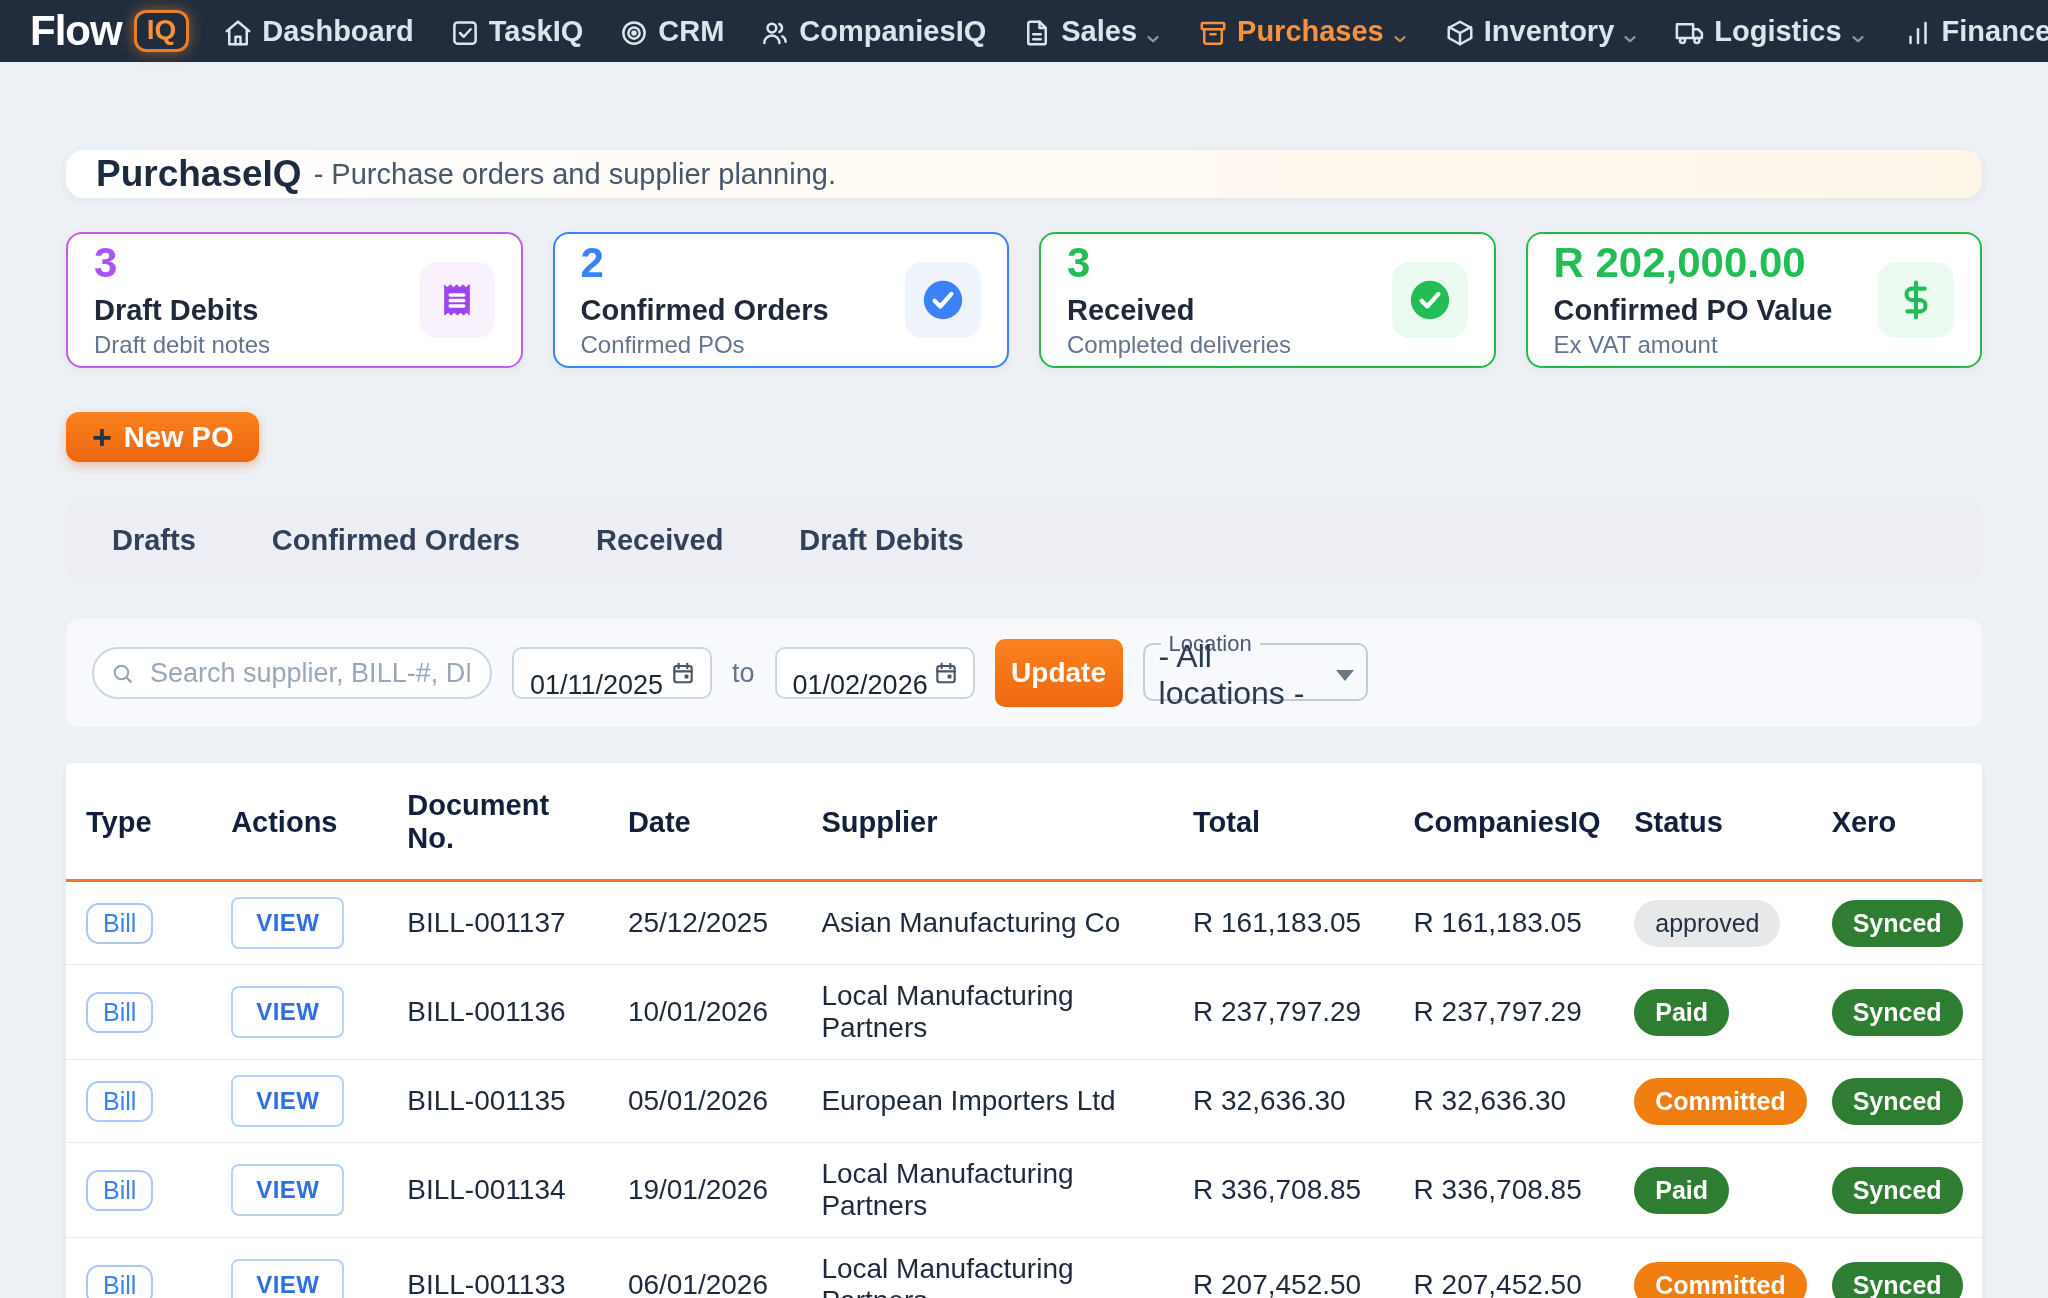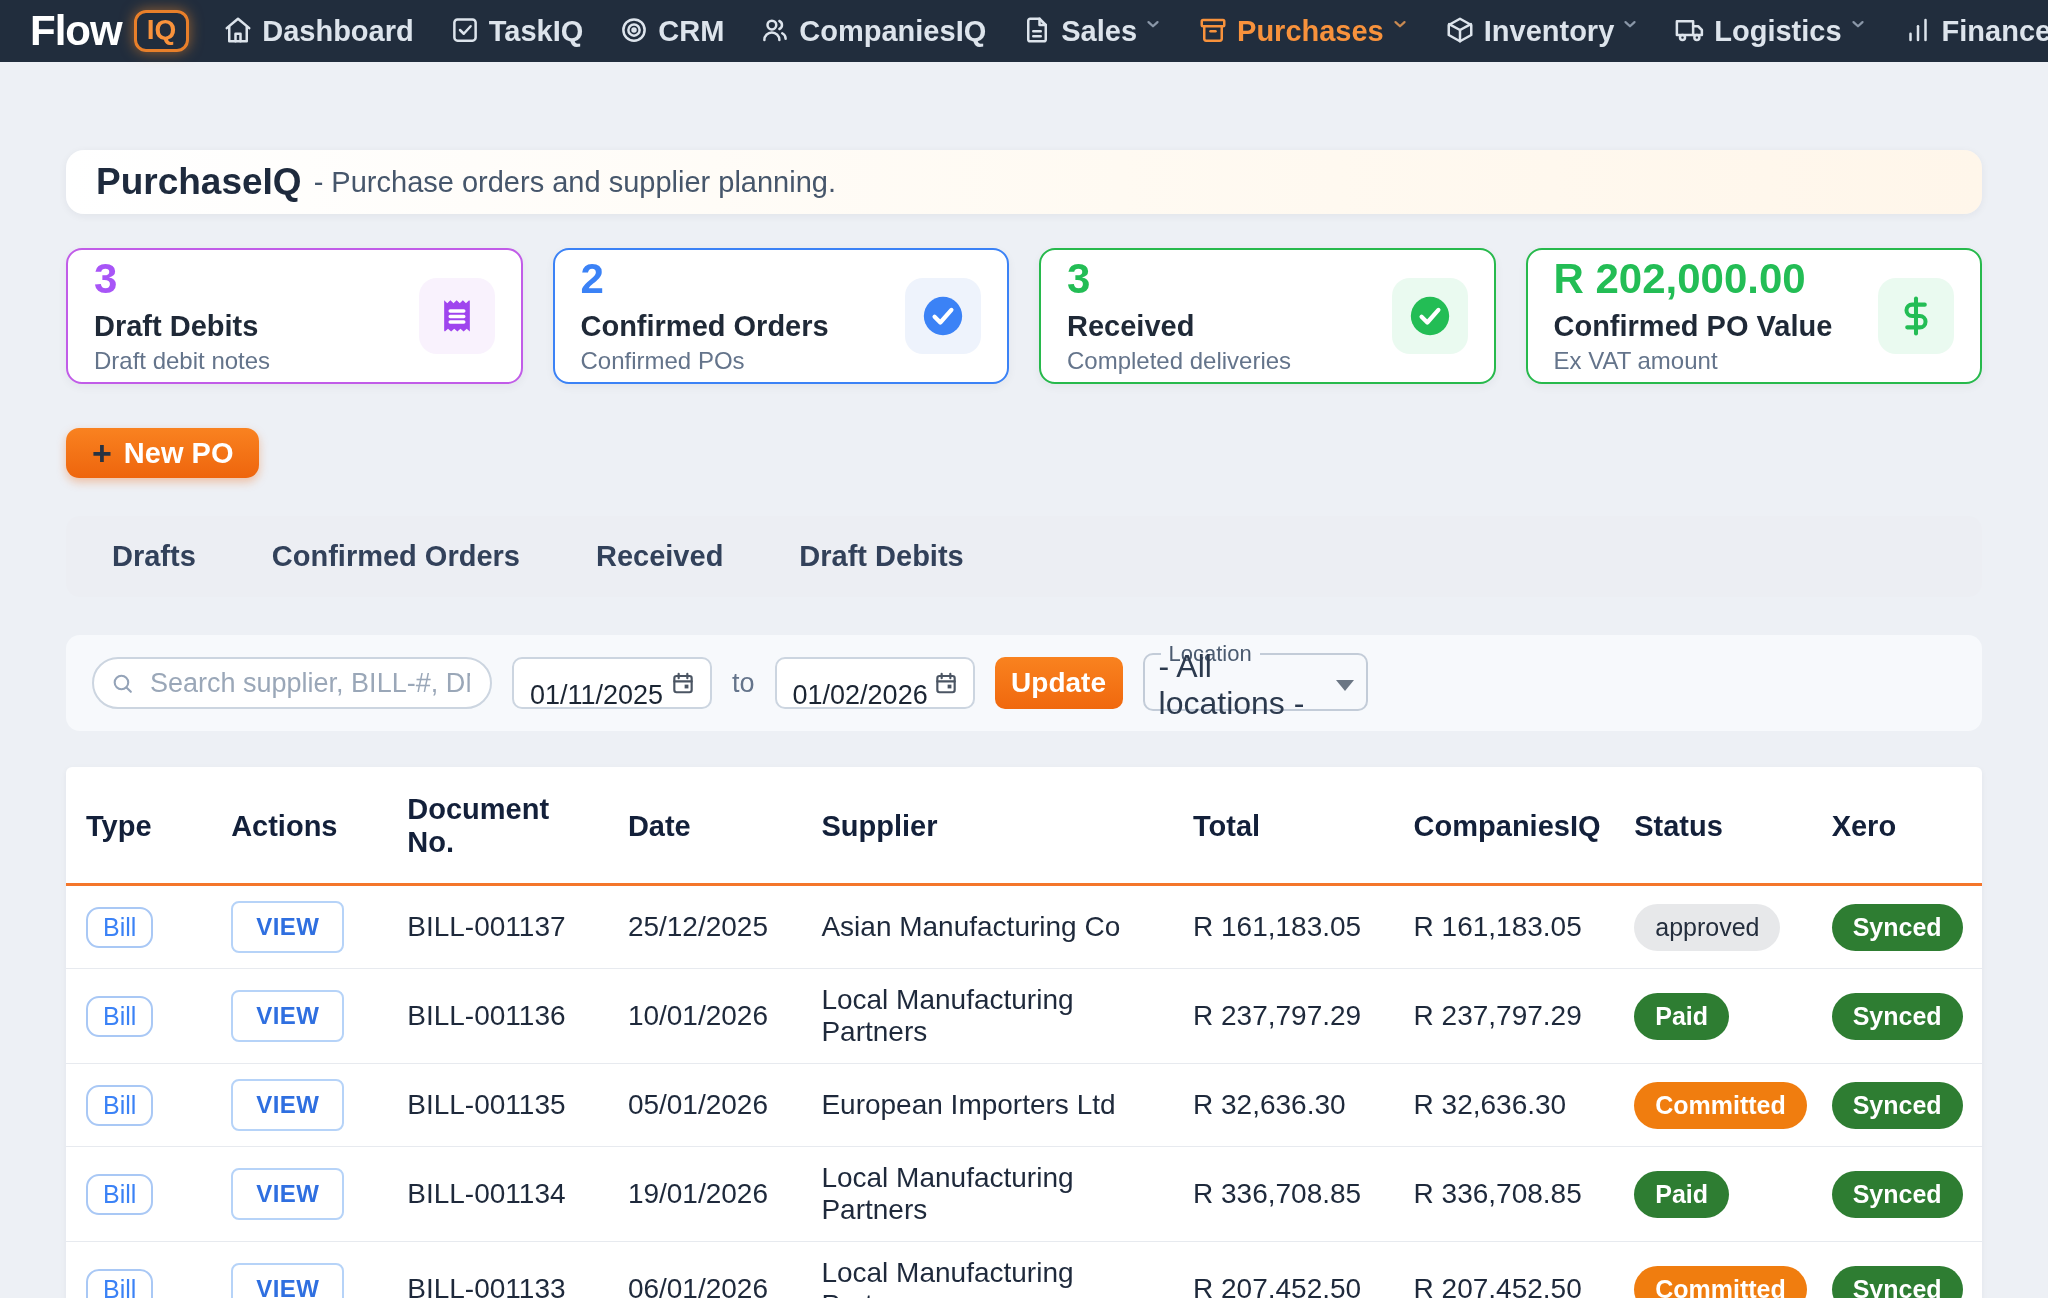--- a/index.html
+++ b/index.html
@@ -7,31 +7,31 @@
   body { background:#edf0f5; font-family:"Liberation Sans", sans-serif; color:#1e293b; }
   svg { display:block; }
 
   
   .nav { height:62px; background:#212d3d; display:flex; align-items:center; padding:0 30px; gap:34px; }
   .brand { display:flex; align-items:center; gap:12px; }
   .brand-name { color:#fff; font-size:42px; font-weight:bold; letter-spacing:-1px; }
   .brand-badge { color:#f8923c; border:3px solid #e87f2a; border-radius:12px; padding:1px 10px 3px;
                  font-size:28px; font-weight:bold; box-shadow:0 0 14px rgba(249,140,40,.55); }
   .nav-items { display:flex; align-items:center; gap:36px; flex:1; }
-  .nav-item { display:flex; align-items:flex-start; gap:9px; color:#dde4ec; font-size:29px; font-weight:600; cursor:pointer; }
+  .nav-item { display:flex; align-items:flex-end; gap:9px; color:#dde4ec; font-size:29px; font-weight:600; cursor:pointer; }
   .nav-item svg { width:30px; height:30px; stroke:#dde4ec; }
   .nav-item .chev { width:18px; height:18px; stroke:#8a97a8; margin-left:-2px; }
   .nav-item.active { color:#f8923c; }
   .nav-item.active svg { stroke:#f8923c; }
   .nav-item.active .chev { stroke:#c98a52; }
 
   
   .content { padding:0 66px; }
 
-  .hero { margin-top:88px; height:64px; background:linear-gradient(90deg,#ffffff,#fffaf2 55%,#fff6ea);
+  .hero { margin-top:88px; height:48px; background:linear-gradient(90deg,#ffffff,#fffaf2 55%,#fff6ea);
           border-radius:18px; display:flex; align-items:center; padding:0 30px; gap:12px;
           box-shadow:0 2px 8px rgba(30,41,59,.06); }
   .hero-title { font-size:37px; font-weight:bold; color:#1e2a3d; }
   .hero-sub { font-size:29px; color:#46566b; }
 
   
   .stats { margin-top:34px; display:grid; grid-template-columns:repeat(4,1fr); gap:30px; }
   .card { background:#fff; border-radius:16px; height:136px; padding:18px 26px; position:relative;
           display:flex; align-items:center; justify-content:space-between; box-shadow:0 3px 10px rgba(30,41,59,.05); }
   .card.purple { border:2.5px solid #c15ce8; }
@@ -72,21 +72,21 @@
             align-items:center; justify-content:space-between; padding:0 18px; cursor:pointer; }
   .select-period { width:250px; }
   .select-text { font-size:28px; color:#37465c; }
   .caret { width:0; height:0; border-left:9px solid transparent; border-right:9px solid transparent;
            border-top:11px solid #6b7684; }
   .datebox { width:200px; height:52px; background:#fff; border:2px solid #ccd5e0; border-radius:10px;
              display:flex; align-items:center; justify-content:space-between; padding:0 14px 0 16px; }
   .datebox input { border:none; outline:none; width:140px; font-size:27px; color:#1b2533; font-family:inherit; background:transparent;margin-top:24px; }
   .datebox svg { width:30px; height:30px; stroke:#4b5563; }
   .to-label { font-size:27px; color:#64748b; }
-  .update-btn { width:128px; height:52px; border:none; border-radius:10px; background:linear-gradient(180deg,#f9821f,#f0680e);
+  .update-btn { width:128px; height:68px; border:none; border-radius:10px; background:linear-gradient(180deg,#f9821f,#f0680e);
                 color:#fff; font-size:28px; font-weight:bold; cursor:pointer; font-family:inherit; }
   .loc-fieldset { width:225px; height:70px; border:2px solid #c3ccd8; border-radius:10px; margin-top:-14px;
                   padding:0 12px 6px 14px; display:flex; align-items:center; justify-content:space-between; cursor:pointer; }
   .loc-fieldset legend { font-size:22px; color:#4b5b70; padding:0 8px; margin-left:2px; }
   .loc-value { font-size:32px; color:#2c3a4e; }
 
   
   .tablecard { margin-top:36px; background:#fff; border-radius:6px; overflow:hidden; box-shadow:0 2px 6px rgba(30,41,59,.05); }
   table { width:100%; border-collapse:collapse; table-layout:fixed; }
   col.c-type{width:7.5%} col.c-act{width:9.1%} col.c-doc{width:11.4%} col.c-date{width:10.0%}

